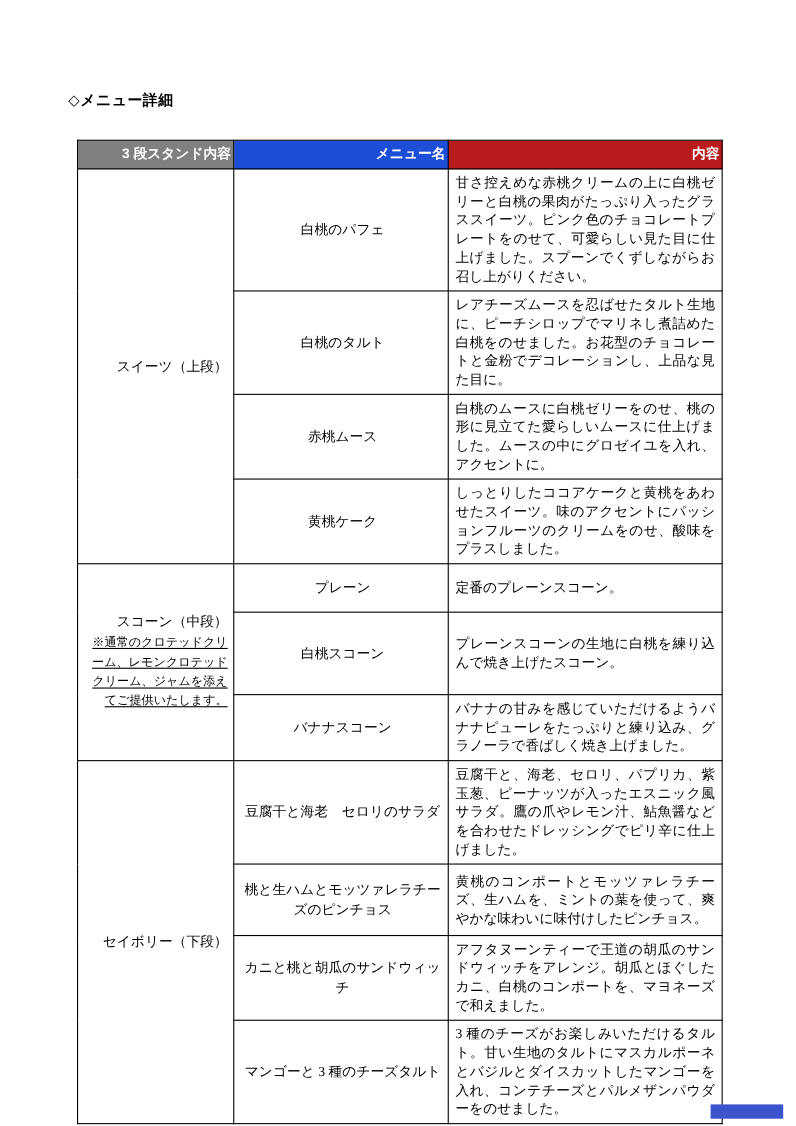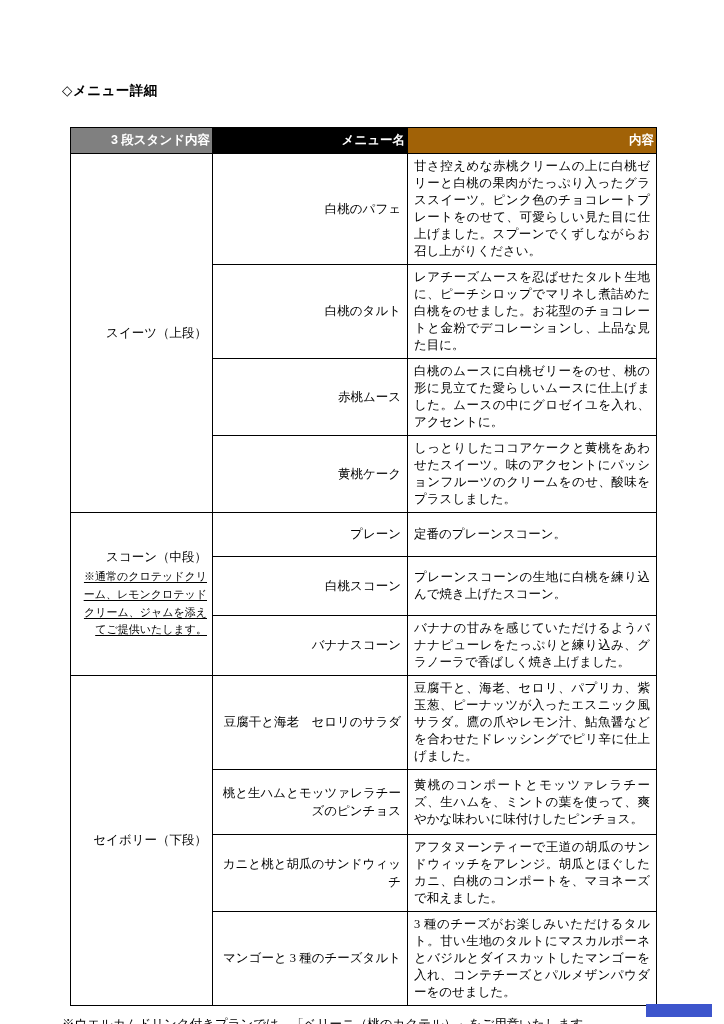--- a/index.html
+++ b/index.html
@@ -53,21 +53,21 @@
     font-size: 11px;
     line-height: 1.6;
     text-decoration: underline;
     text-underline-offset: 2px;
     margin-top: 2px;
   }
   td.name-cell {
     font-size: 12.5px;
     line-height: 1.45;
     padding: 4px 6px 4px 9px;
-    text-align: right;
+    text-align: center;
   }
   td.desc-cell {
     font-size: 12.5px;
     line-height: 17px;
     padding: 4px 6px;
     text-align: justify;
     font-family: Liberation Serif, serif;
   }
   .footnotes {
     margin-top: 7px;
@@ -89,22 +89,22 @@
 
   <table class="menu-table">
     <colgroup>
       <col class="col-group">
       <col class="col-name">
       <col class="col-desc">
     </colgroup>
     <thead>
       <tr>
         <th style="background: rgb(128, 128, 128);">3 段スタンド内容</th>
-        <th style="background: #000000;">メニュー名</th>
-        <th style="background: #a16207;">内容</th>
+        <th style="background: #1d4ed8;">メニュー名</th>
+        <th style="background: #b91c1c;">内容</th>
       </tr>
     </thead>
     <tbody id="menu-tbody">
         <tr>
           <td class="group-cell" rowspan="4">
             <div class="group-label">スイーツ（上段）</div>
           </td>
           <td class="name-cell">白桃のパフェ</td>
           <td class="desc-cell" style="height: 103px;">甘さ控えめな赤桃クリームの上に白桃ゼリーと白桃の果肉がたっぷり入ったグラススイーツ。ピンク色のチョコレートプレートをのせて、可愛らしい見た目に仕上げました。スプーンでくずしながらお召し上がりください。</td>
         </tr>
@@ -123,21 +123,21 @@
         <tr>
           <td class="group-cell" rowspan="3">
             <div class="group-label">スコーン（中段）</div>
             <div class="group-note">※通常のクロテッドクリーム、レモンクロテッドクリーム、ジャムを添えてご提供いたします。</div>
           </td>
           <td class="name-cell">プレーン</td>
           <td class="desc-cell" style="height: 44px;">定番のプレーンスコーン。</td>
         </tr>
         <tr>
           <td class="name-cell">白桃スコーン</td>
-          <td class="desc-cell" style="height: 59px;">プレーンスコーンの生地に白桃を練り込んで焼き上げたスコーン。</td>
+          <td class="desc-cell" style="height: 75px;">プレーンスコーンの生地に白桃を練り込んで焼き上げたスコーン。</td>
         </tr>
         <tr>
           <td class="name-cell">バナナスコーン</td>
           <td class="desc-cell" style="height: 59px;">バナナの甘みを感じていただけるようバナナピューレをたっぷりと練り込み、グラノーラで香ばしく焼き上げました。</td>
         </tr>
         <tr>
           <td class="group-cell" rowspan="4">
             <div class="group-label">セイボリー（下段）</div>
           </td>
           <td class="name-cell">豆腐干と海老　セロリのサラダ</td>

